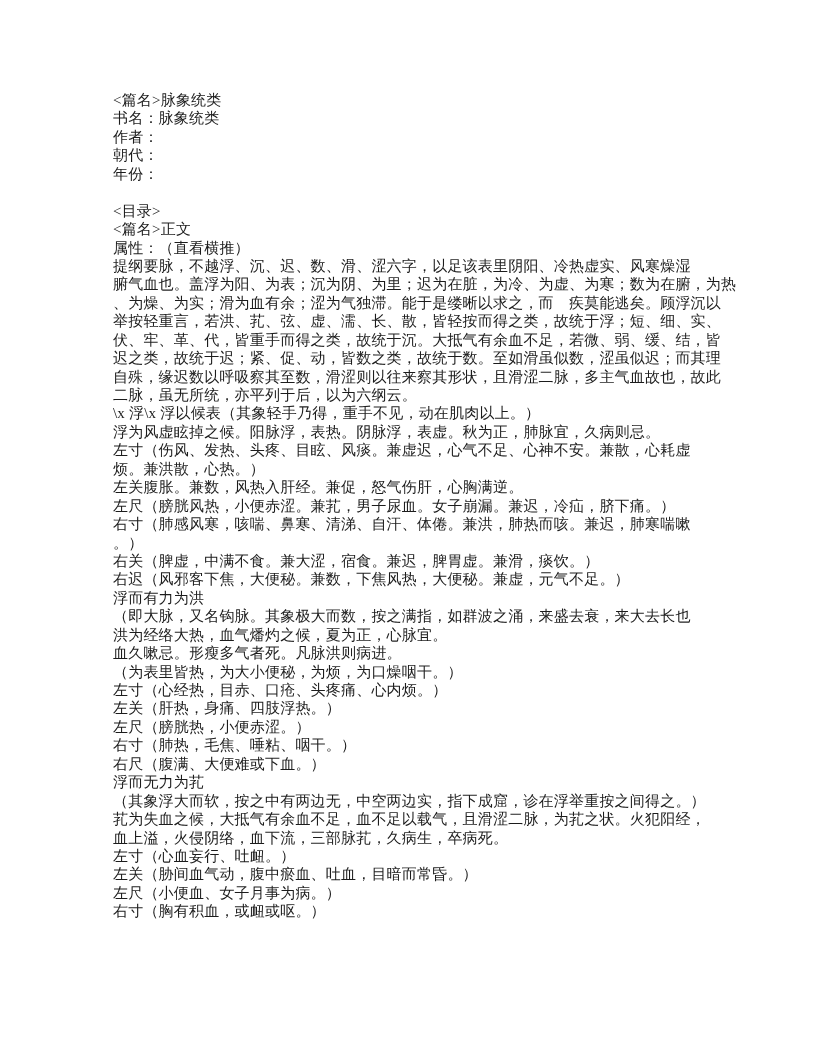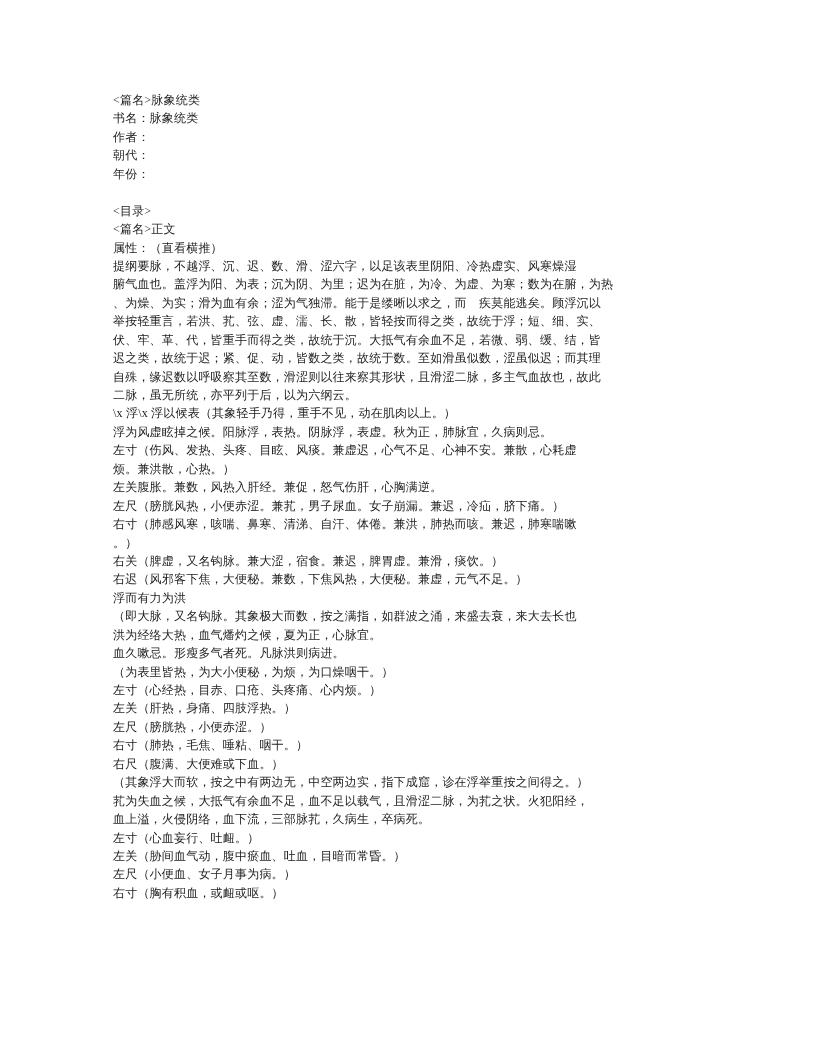--- a/index.html
+++ b/index.html
@@ -15,21 +15,21 @@
     overflow: hidden;
     box-sizing: border-box;
     padding: 91px 90px 0 113px;
     font-family: "Liberation Serif", "DejaVu Serif", serif;
   }
   .doc-body {
     width: 100%;
   }
   .line {
     white-space: pre;
-    font-size: 12px;
+    font-size: 15px;
     line-height: 18.45px;
     height: 18.45px;
     color: #1c1c1c;
     letter-spacing: 0.2px;
     font-weight: 400;
   }
 </style>
 </head>
 <body>
 
@@ -53,32 +53,33 @@
       <div class="line">自殊，缘迟数以呼吸察其至数，滑涩则以往来察其形状，且滑涩二脉，多主气血故也，故此</div>
       <div class="line">二脉，虽无所统，亦平列于后，以为六纲云。</div>
       <div class="line">\x 浮\x 浮以候表（其象轻手乃得，重手不见，动在肌肉以上。）</div>
       <div class="line">浮为风虚眩掉之候。阳脉浮，表热。阴脉浮，表虚。秋为正，肺脉宜，久病则忌。</div>
       <div class="line">左寸（伤风、发热、头疼、目眩、风痰。兼虚迟，心气不足、心神不安。兼散，心耗虚</div>
       <div class="line">烦。兼洪散，心热。）</div>
       <div class="line">左关腹胀。兼数，风热入肝经。兼促，怒气伤肝，心胸满逆。</div>
       <div class="line">左尺（膀胱风热，小便赤涩。兼芤，男子尿血。女子崩漏。兼迟，冷疝，脐下痛。）</div>
       <div class="line">右寸（肺感风寒，咳喘、鼻寒、清涕、自汗、体倦。兼洪，肺热而咳。兼迟，肺寒喘嗽</div>
       <div class="line">。）</div>
-      <div class="line">右关（脾虚，又名钩脉。兼大涩，宿食。兼迟，脾胃虚。兼滑，痰饮。）</div>
+      <div class="line">右关（脾虚，中满不食。兼大涩，宿食。兼迟，脾胃虚。兼滑，痰饮。）</div>
       <div class="line">右迟（风邪客下焦，大便秘。兼数，下焦风热，大便秘。兼虚，元气不足。）</div>
       <div class="line">浮而有力为洪</div>
       <div class="line">（即大脉，又名钩脉。其象极大而数，按之满指，如群波之涌，来盛去衰，来大去长也</div>
       <div class="line">洪为经络大热，血气燔灼之候，夏为正，心脉宜。</div>
       <div class="line">血久嗽忌。形瘦多气者死。凡脉洪则病进。</div>
       <div class="line">（为表里皆热，为大小便秘，为烦，为口燥咽干。）</div>
       <div class="line">左寸（心经热，目赤、口疮、头疼痛、心内烦。）</div>
       <div class="line">左关（肝热，身痛、四肢浮热。）</div>
       <div class="line">左尺（膀胱热，小便赤涩。）</div>
       <div class="line">右寸（肺热，毛焦、唾粘、咽干。）</div>
       <div class="line">右尺（腹满、大便难或下血。）</div>
+      <div class="line">浮而无力为芤</div>
       <div class="line">（其象浮大而软，按之中有两边无，中空两边实，指下成窟，诊在浮举重按之间得之。）</div>
       <div class="line">芤为失血之候，大抵气有余血不足，血不足以载气，且滑涩二脉，为芤之状。火犯阳经，</div>
       <div class="line">血上溢，火侵阴络，血下流，三部脉芤，久病生，卒病死。</div>
       <div class="line">左寸（心血妄行、吐衄。）</div>
       <div class="line">左关（胁间血气动，腹中瘀血、吐血，目暗而常昏。）</div>
       <div class="line">左尺（小便血、女子月事为病。）</div>
       <div class="line">右寸（胸有积血，或衄或呕。）</div>
     </div>
 </div>
 

